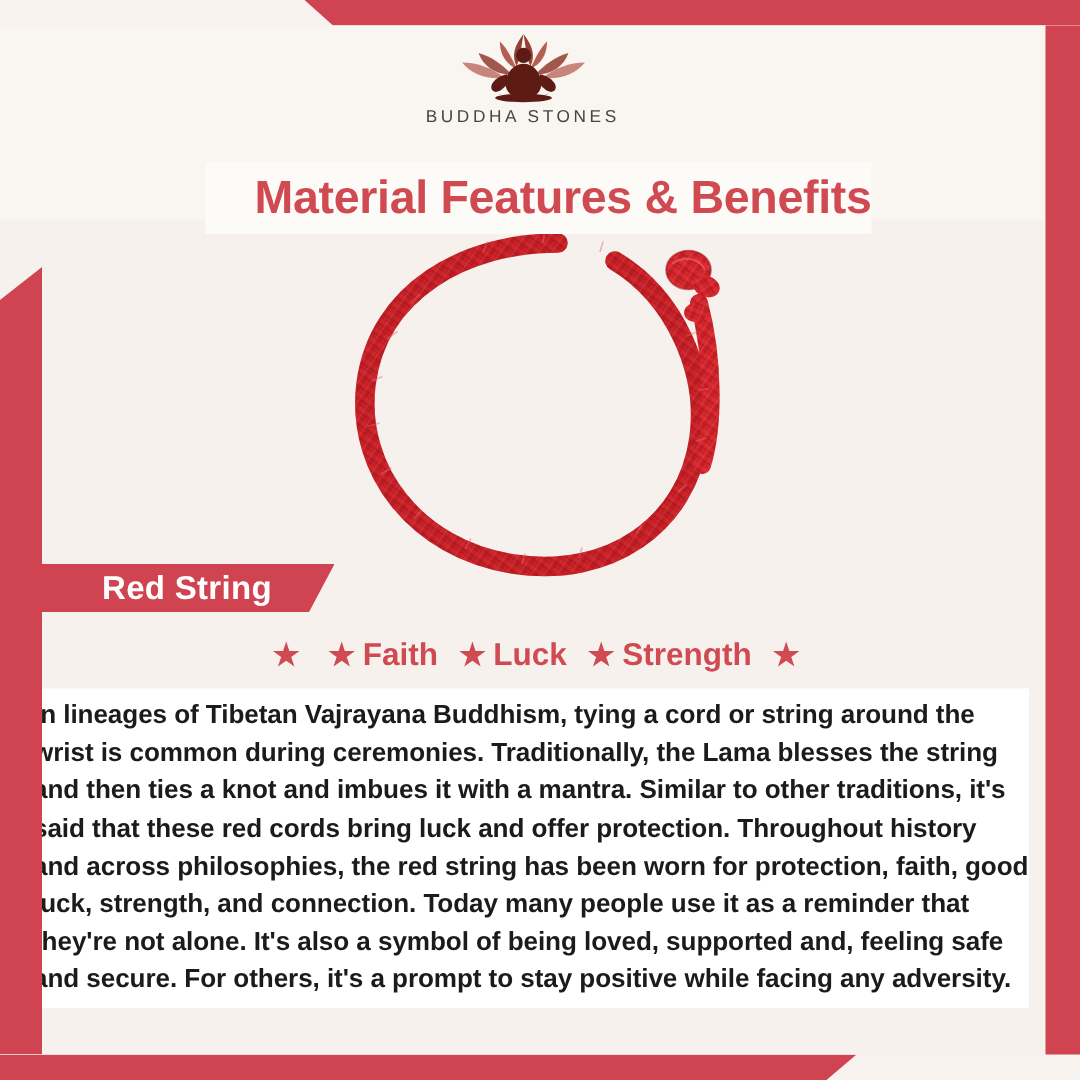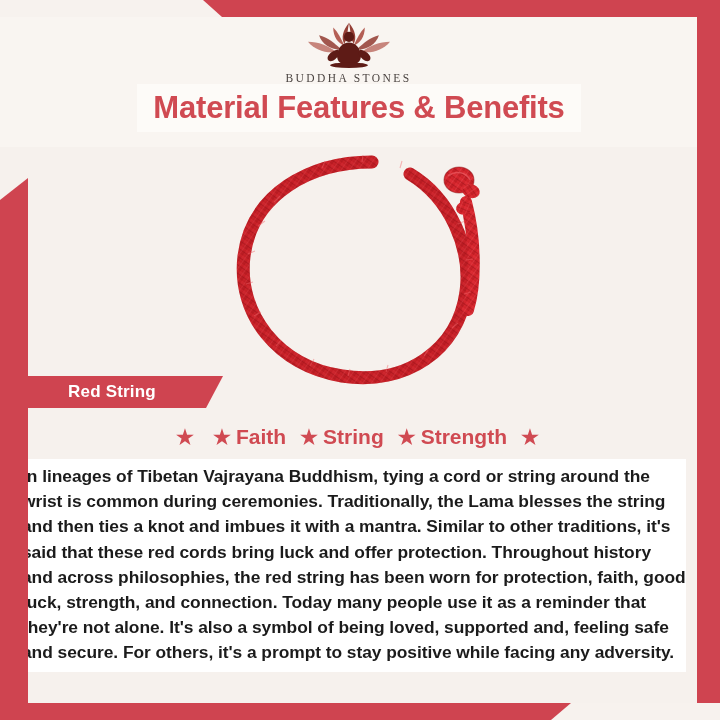--- a/index.html
+++ b/index.html
@@ -74,37 +74,37 @@
   }
   .logo-mark {
     display: block;
     margin: 0 auto;
     width: 96px;
     height: 52px;
   }
   .logo-word {
     display: block;
     margin-top: 2px;
-    font-family: Liberation Serif, serif;
+    font-family: Liberation Sans, sans-serif;
     font-size: 11.5px;
     letter-spacing: 2.4px;
     color: #4a4340;
     text-align: center;
   }
 
   
   .title-band {
     position: absolute;
-    left: 137px; top: 84px;
+    left: 137px; top: 108px;
     width: 444px; height: 48px;
     background: #fdfbf8;
     z-index: 3;
     display: flex;
     align-items: center;
-    justify-content: center;
+    justify-content: flex-end;
   }
   .title-band h1 {
     margin: 0;
     font-size: 31px;
     font-weight: bold;
     color: #d04a52;
     letter-spacing: -0.2px;
     white-space: nowrap;
   }
 
@@ -123,21 +123,21 @@
     left: 28px; top: 376px;
     width: 195px; height: 32px;
     background: #cf4450;
     clip-path: polygon(0 0, 195px 0, 178px 32px, 0 32px);
     z-index: 3;
     display: flex;
     align-items: center;
   }
   .ribbon span {
     color: #ffffff;
-    font-size: 17px;
+    font-size: 22px;
     font-weight: bold;
     margin-left: 40px;
     letter-spacing: 0.2px;
   }
 
   
   .features {
     position: absolute;
     left: 28px; top: 420px;
     width: 660px; height: 34px;
@@ -289,21 +289,21 @@
   <div class="features">
     <div class="feature">
       <span class="star">★</span>
     </div>
     <div class="feature">
       <span class="star">★</span>
       <span>Faith</span>
     </div>
     <div class="feature">
       <span class="star">★</span>
-      <span>String</span>
+      <span>Luck</span>
     </div>
     <div class="feature">
       <span class="star">★</span>
       <span>Strength</span>
     </div>
     <div class="feature tight">
       <span class="star">★</span>
     </div>
   </div>
 

